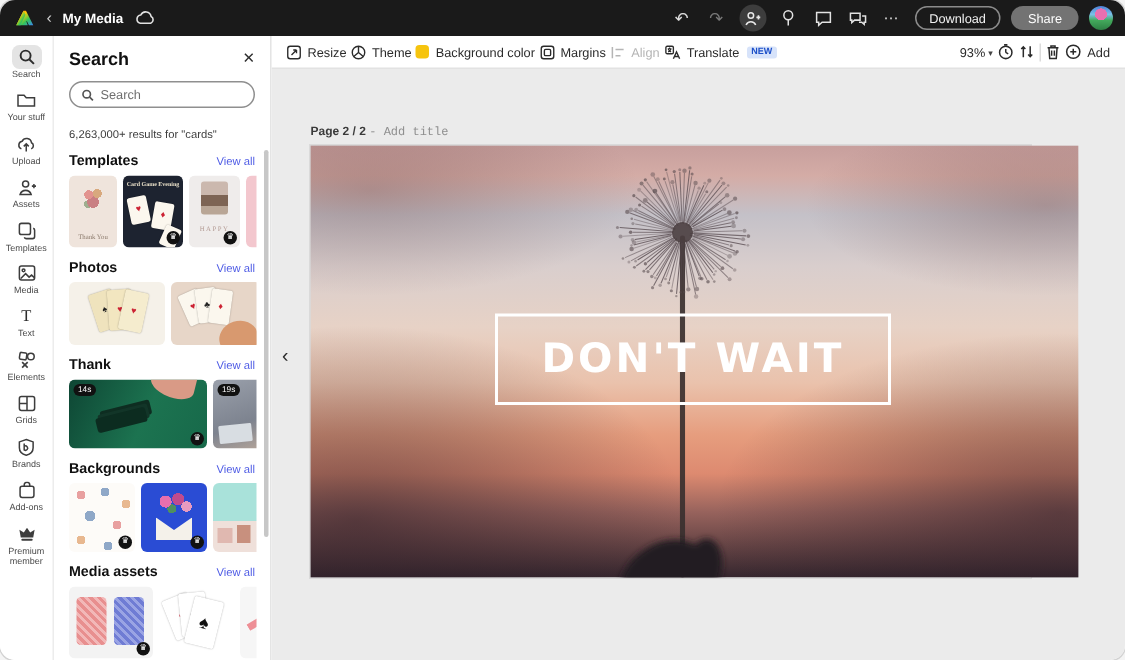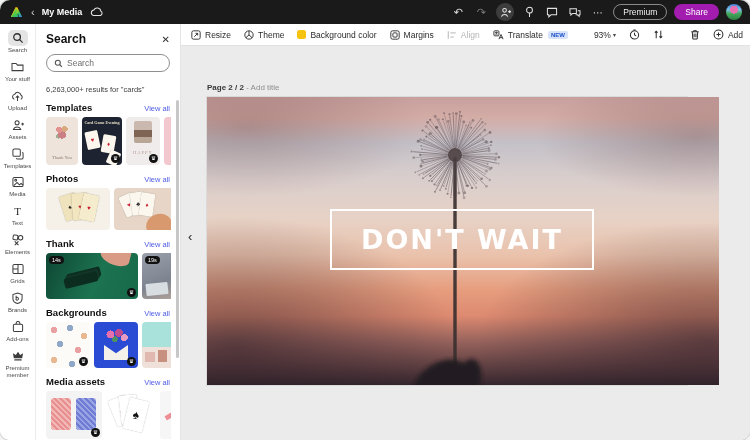--- a/index.html
+++ b/index.html
@@ -47,33 +47,33 @@
   .thumbrow{display:flex;gap:4px;overflow:hidden;width:125px;}
   .thumb{border-radius:4px;position:relative;flex-shrink:0;overflow:hidden;background:#eee;cursor:pointer;}
   .crown{position:absolute;right:2px;bottom:2px;width:9px;height:9px;border-radius:50%;background:#111;
          color:#fff;font-size:5.5px;display:flex;align-items:center;justify-content:center;line-height:1;}
   .durbadge{position:absolute;left:3px;top:3px;background:#111;color:#fff;font-size:5.5px;border-radius:6px;padding:1px 3px;}
   .mini{position:absolute;font-family:"Liberation Serif",serif;}
   .scrollbar{position:absolute;right:1px;top:76px;width:3px;height:258px;background:#c7c7c7;border-radius:2px;cursor:pointer;}
   
   .main{flex:1;display:flex;flex-direction:column;background:#ebebeb;min-width:0;}
   .toolbar{height:22px;background:#fff;border-bottom:1px solid #e2e2e2;display:flex;align-items:center;
-           padding:0 10px;gap:13px;font-size:8.5px;color:#2b2b2b;flex-shrink:0;}
+           padding:0 10px;gap:3px;font-size:8.5px;color:#2b2b2b;flex-shrink:0;}
   .titem{display:flex;align-items:center;gap:4px;cursor:pointer;white-space:nowrap;}
   .titem svg{display:block;}
   .disabled{color:#b5b5b5;cursor:default;}
   .newbadge{background:#d7e3fa;color:#1d50c8;font-size:6px;font-weight:bold;padding:1px 3px;border-radius:2px;margin-left:1px;}
   .tb2-divider{width:1px;height:12px;background:#dcdcdc;}
   .zoomsel{display:flex;align-items:center;gap:2px;cursor:pointer;}
   .chev{font-size:6px;color:#444;}
   
   .canvas-area{flex:1;position:relative;}
   .page-label{position:absolute;left:26px;top:37px;font-size:8px;}
   .page-num{color:#3a3a3a;font-weight:bold;}
-  .page-title{color:#8e8e8e;}
+  .page-title{color:#8e8e8e;font-family:Liberation Mono, monospace;}
   .collapse{position:absolute;left:7px;top:183px;font-size:13px;color:#2b2b2b;cursor:pointer;}
   .canvas{position:absolute;left:26px;top:51px;width:480px;height:288px;box-shadow:0 0 0 1px rgba(0,0,0,.07);cursor:pointer;}
   .canvas svg{display:block;}
   .overlay-box{position:absolute;left:123px;top:112px;width:264px;height:61px;border:2px solid #fff;
                display:flex;align-items:center;justify-content:center;cursor:pointer;}
   .overlay-text{font-family:"DejaVu Sans",sans-serif;font-size:27px;font-weight:bold;color:#fff;letter-spacing:2px;white-space:nowrap;}
   
   .card{position:absolute;background:#fbf7ee;border-radius:1.5px;box-shadow:0 0 1px rgba(0,0,0,.35);
         display:flex;align-items:center;justify-content:center;font-size:6px;}
 </style>
@@ -127,22 +127,22 @@
         <path d="M1.5 1.5 h10 v7 h-6 l-2.5 2.2 v-2.2 h-1.5 z"></path>
       </svg>
     </span>
     <span class="tb-ic">
       <svg width="12" height="11" viewBox="0 0 13 12" fill="none" stroke="#e2e2e2" stroke-width="1.1">
         <path d="M1 2 h7 v5 h-4 l-2 1.8 v-1.8 h-1 z"></path>
         <path d="M9.5 4 h2.5 v4.5 h-1 v1.6 l-1.8 -1.6 h-2"></path>
       </svg>
     </span>
     <span class="tb-ic more">⋯</span>
-    <button class="btn-download">Premium</button>
-    <button class="btn-share" style="background:#a21caf">Share</button>
+    <button class="btn-download">Download</button>
+    <button class="btn-share" style="background:#737373">Share</button>
     <span class="avatar"></span>
   </div>
 
   <div class="bodyrow">
 
     <div class="rail">
       <div class="rail-item active">
         <span class="ic">
           <svg width="12" height="12" viewBox="0 0 13 13" fill="none" stroke="#2d2d2d" stroke-width="1.4">
               <circle cx="5.5" cy="5.5" r="3.6"></circle>

